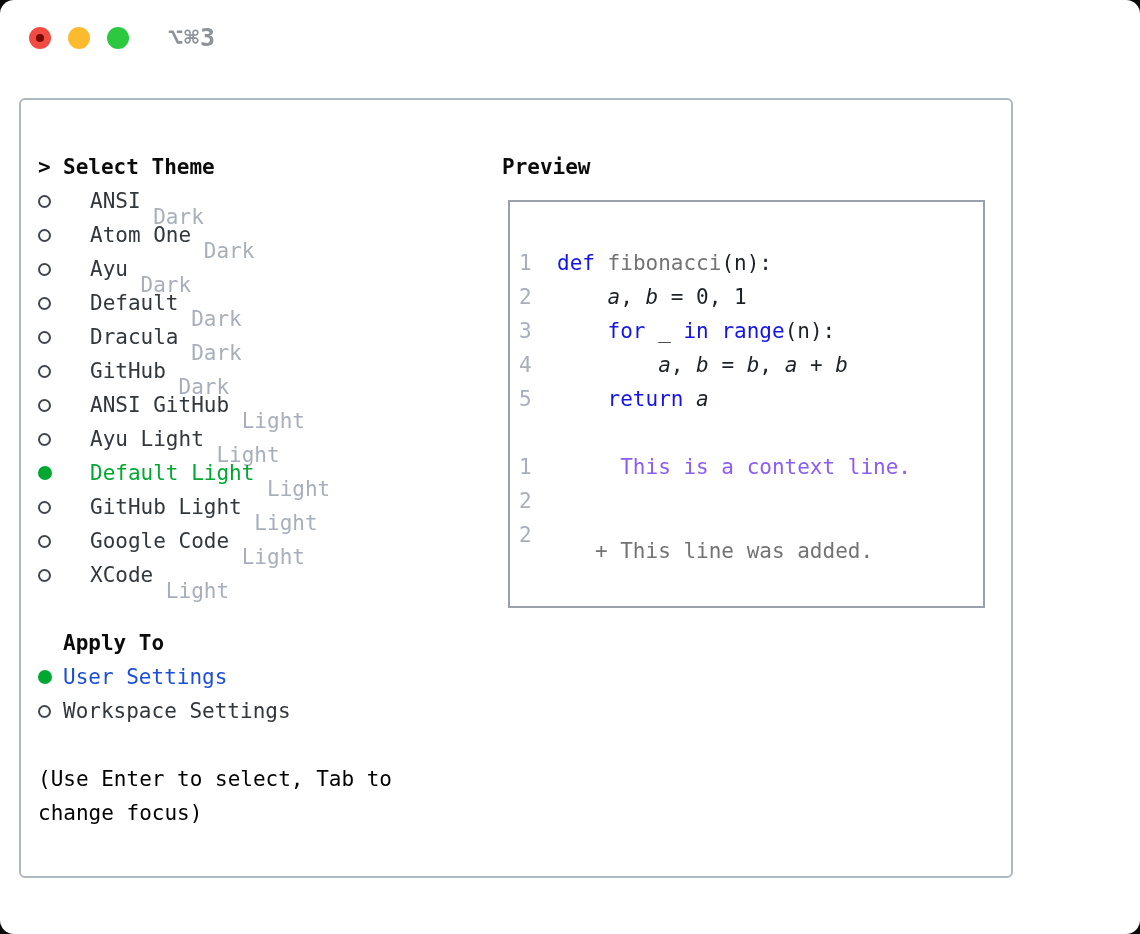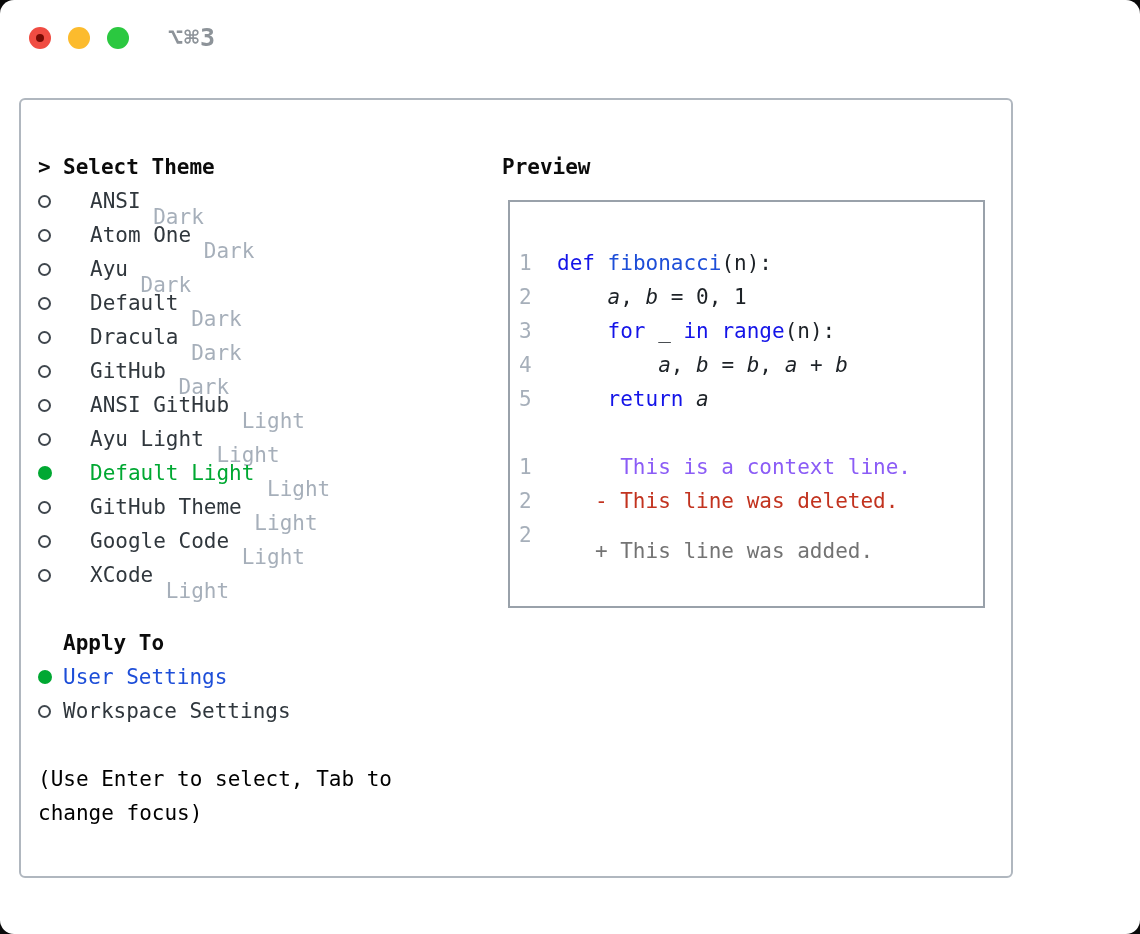--- a/index.html
+++ b/index.html
@@ -74,21 +74,21 @@
     width:477px; height:408px;
     border:2px solid #99a1aa;
     background:#fff;
     padding:44px 0 0 9px;
     font-size:21px;
   }
   .pline { display:flex; height:34px; align-items:center; white-space:pre; }
   .pline .ln { width:38px; color:#a6afba; }
   .s-p  { color:#1d2227; }
   .s-kw { color:#1414e8; }
-  .s-fn { color:#1d4ed8; }
+  .s-fn { color:#737373; }
   .s-v  { color:#1d2227; font-style:italic; }
   .s-ctx{ color:#8b5cf6; }
   .s-del{ color:#c2331f; }
   .s-add{ color:#737373;margin-top:32px; }
 </style>
 </head>
 <body>
 
 <div class="window">
 
@@ -110,21 +110,21 @@
       <div id="theme-list">
           <div class="row"><span class="cell-icon"><span class="radio"></span></span><span class="theme-name">ANSI</span><span class="theme-variant">Dark</span></div>
           <div class="row"><span class="cell-icon"><span class="radio"></span></span><span class="theme-name">Atom One</span><span class="theme-variant">Dark</span></div>
           <div class="row"><span class="cell-icon"><span class="radio"></span></span><span class="theme-name">Ayu</span><span class="theme-variant">Dark</span></div>
           <div class="row"><span class="cell-icon"><span class="radio"></span></span><span class="theme-name">Default</span><span class="theme-variant">Dark</span></div>
           <div class="row"><span class="cell-icon"><span class="radio"></span></span><span class="theme-name">Dracula</span><span class="theme-variant">Dark</span></div>
           <div class="row"><span class="cell-icon"><span class="radio"></span></span><span class="theme-name">GitHub</span><span class="theme-variant">Dark</span></div>
           <div class="row"><span class="cell-icon"><span class="radio"></span></span><span class="theme-name">ANSI GitHub</span><span class="theme-variant">Light</span></div>
           <div class="row"><span class="cell-icon"><span class="radio"></span></span><span class="theme-name">Ayu Light</span><span class="theme-variant">Light</span></div>
           <div class="row"><span class="cell-icon"><span class="radio radio--on"></span></span><span class="theme-name theme-name--sel">Default Light</span><span class="theme-variant">Light</span></div>
-          <div class="row"><span class="cell-icon"><span class="radio"></span></span><span class="theme-name">GitHub Theme</span><span class="theme-variant">Light</span></div>
+          <div class="row"><span class="cell-icon"><span class="radio"></span></span><span class="theme-name">GitHub Light</span><span class="theme-variant">Light</span></div>
           <div class="row"><span class="cell-icon"><span class="radio"></span></span><span class="theme-name">Google Code</span><span class="theme-variant">Light</span></div>
           <div class="row"><span class="cell-icon"><span class="radio"></span></span><span class="theme-name">XCode</span><span class="theme-variant">Light</span></div>
         </div>
 
       <div class="spacer"></div>
 
       <div class="row">
         <span class="cell-icon"></span>
         <span class="hdr">Apply To</span>
       </div>
@@ -141,19 +141,19 @@
 
     <div class="preview-box">
       <div id="preview-lines">
           <div class="pline"><span class="ln">1</span><span class="s-kw">def</span><span class="s-p"> </span><span class="s-fn">fibonacci</span><span class="s-p">(n):</span></div>
           <div class="pline"><span class="ln">2</span><span class="s-p">    </span><span class="s-v">a</span><span class="s-p">, </span><span class="s-v">b</span><span class="s-p"> = 0, 1</span></div>
           <div class="pline"><span class="ln">3</span><span class="s-p">    </span><span class="s-kw">for</span><span class="s-p"> _ </span><span class="s-kw">in</span><span class="s-p"> </span><span class="s-kw">range</span><span class="s-p">(n):</span></div>
           <div class="pline"><span class="ln">4</span><span class="s-p">        </span><span class="s-v">a</span><span class="s-p">, </span><span class="s-v">b</span><span class="s-p"> = </span><span class="s-v">b</span><span class="s-p">, </span><span class="s-v">a</span><span class="s-p"> + </span><span class="s-v">b</span></div>
           <div class="pline"><span class="ln">5</span><span class="s-p">    </span><span class="s-kw">return</span><span class="s-p"> </span><span class="s-v">a</span></div>
           <div class="pline"><span class="ln"></span></div>
           <div class="pline"><span class="ln">1</span><span class="s-ctx">     This is a context line.</span></div>
-          <div class="pline"><span class="ln">2</span><span class="s-del">   - This line was deleted.</span></div>
+          <div class="pline"><span class="ln">2</span></div>
           <div class="pline"><span class="ln">2</span><span class="s-add">   + This line was added.</span></div>
         </div>
     </div>
 
   </div>
 </div>
 
 </body></html>

